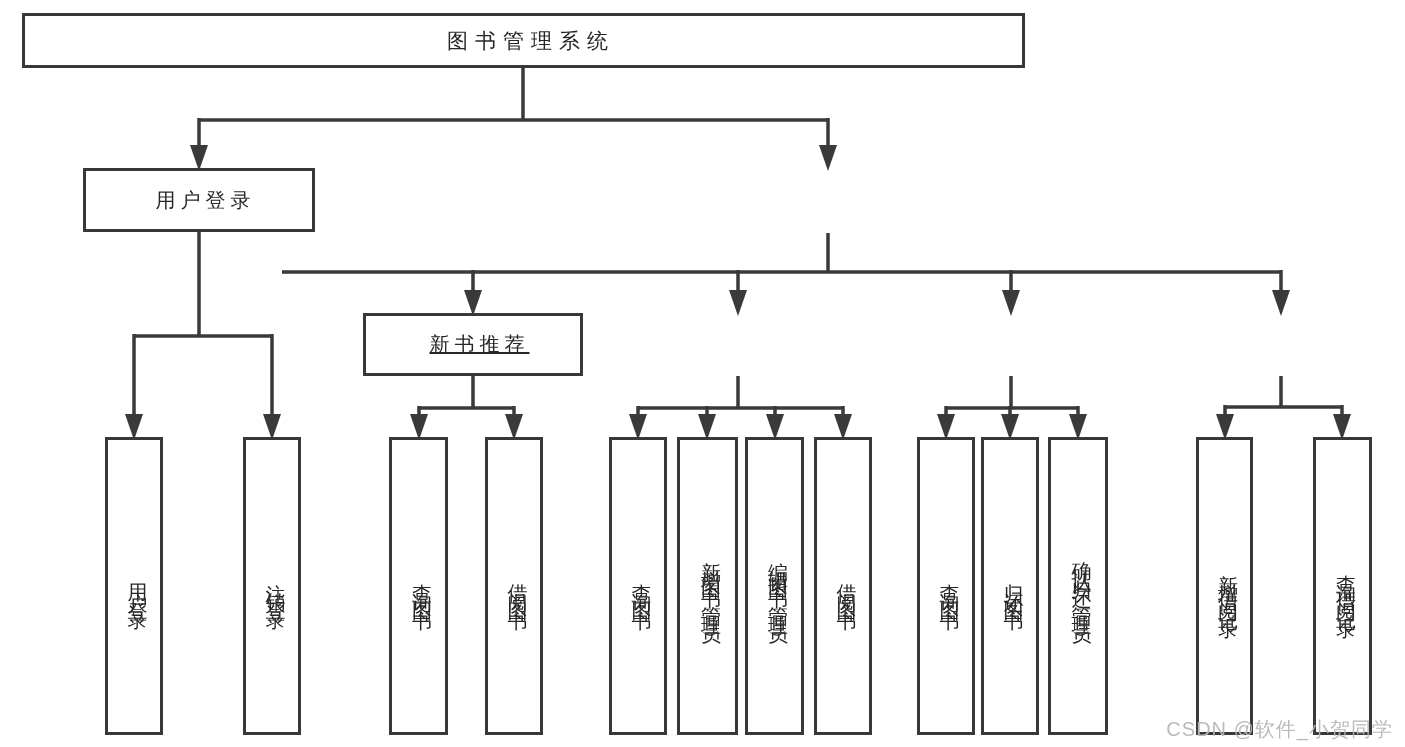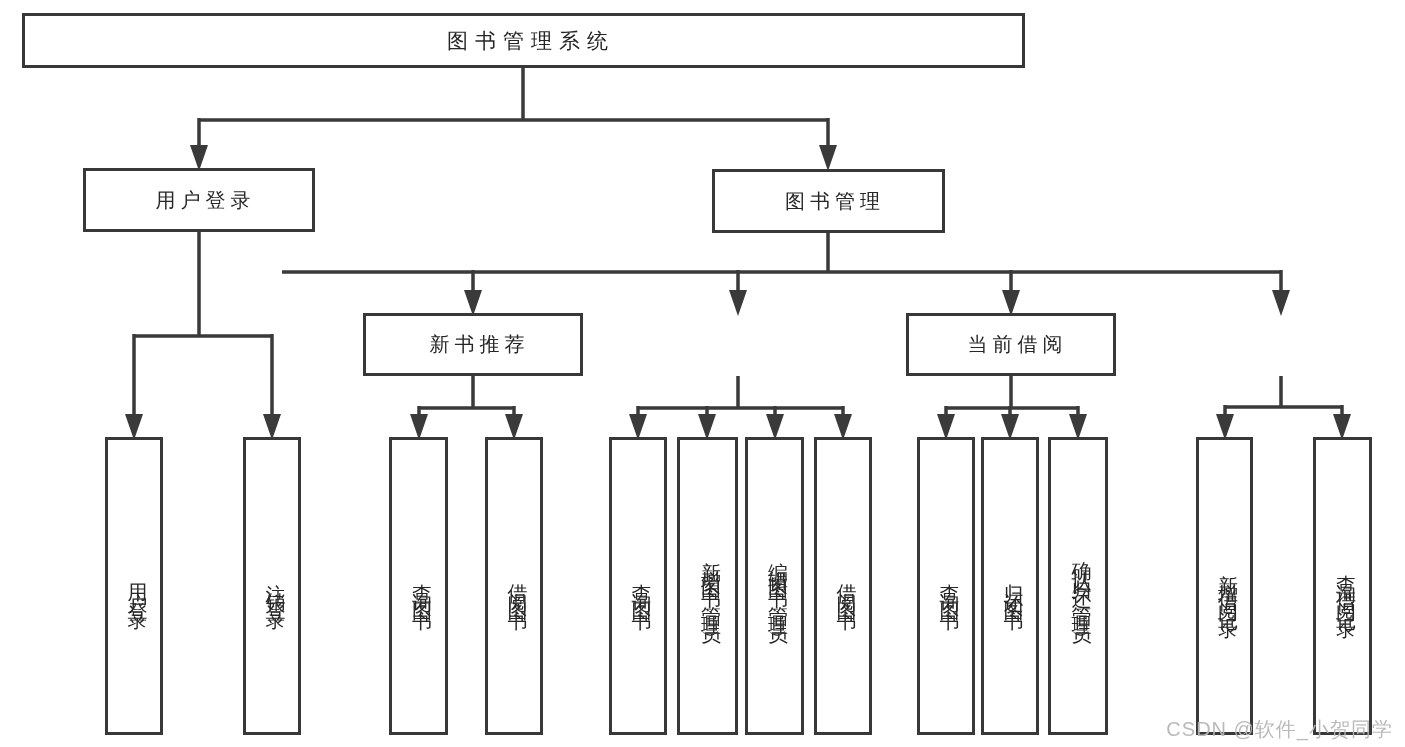--- a/index.html
+++ b/index.html
@@ -49,21 +49,21 @@
     line-height: 1;
     color: #262626;
     white-space: nowrap;
   }
   
   .n-root        { left: 22px;   top: 13px;  width: 1003px; height: 55px; }
   
   .n-user-login  { left: 83px;   top: 168px; width: 232px;  height: 64px; }
   .n-book-mgmt   { left: 712px;  top: 169px; width: 233px;  height: 64px; }
   
-  .n-new-book    { left: 363px;  top: 313px; width: 220px;  height: 63px; }
+  .n-new-book    { left: 363px;  top: 313px; width: 220px;  height: 63px; text-decoration: underline; }
   .n-borrowing   { left: 631px;  top: 313px; width: 213px;  height: 63px; }
   .n-current     { left: 906px;  top: 313px; width: 210px;  height: 63px; }
   .n-records     { left: 1172px; top: 313px; width: 218px;  height: 63px; }
   
   .leaf { top: 437px; height: 298px; }
   .n-a1 { left: 105px;  width: 58px; }
   .n-a2 { left: 243px;  width: 58px; }
   .n-b1 { left: 389px;  width: 59px; }
   .n-b2 { left: 485px;  width: 58px; }
   .n-c1 { left: 609px;  width: 58px; }
@@ -158,30 +158,24 @@
     </g>
   </svg>
 
   <div class="box n-root">
     <span class="hlabel root-label">图书管理系统</span>
   </div>
 
   <div class="box n-user-login">
     <span class="hlabel">用户登录</span>
   </div>
-  <div class="box n-book-mgmt">
-    <span class="hlabel">图书管理</span>
-  </div>
 
   <div class="box n-new-book">
     <span class="hlabel">新书推荐</span>
   </div>
-  <div class="box n-current">
-    <span class="hlabel">当前借阅</span>
-  </div>
 
   <div class="box leaf n-a1">
     <span class="vlabel">用户登录</span>
   </div>
   <div class="box leaf n-a2">
     <span class="vlabel">注销登录</span>
   </div>
 
   <div class="box leaf n-b1">
     <span class="vlabel">查询图书</span>

